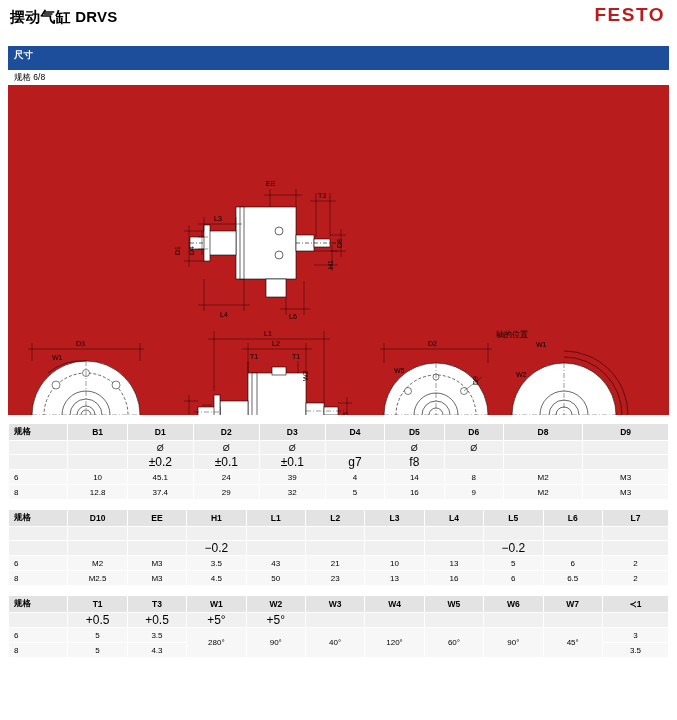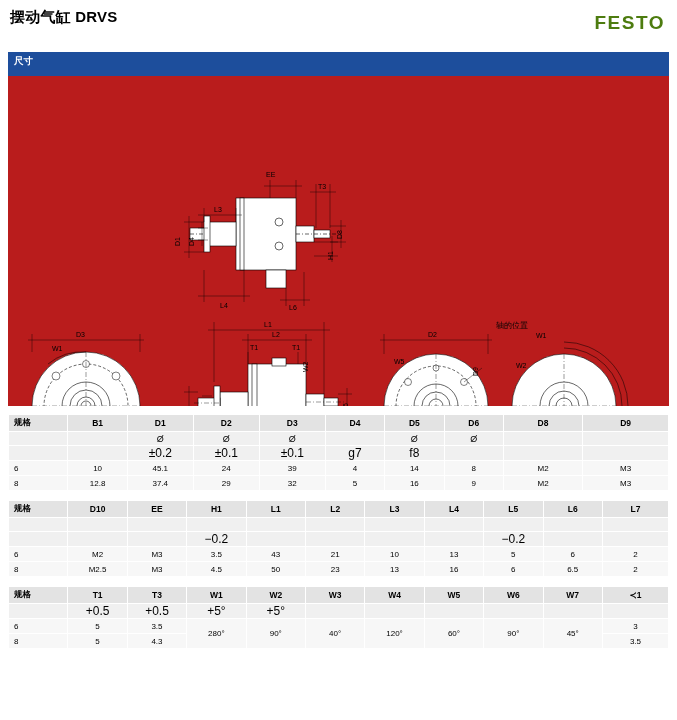--- a/index.html
+++ b/index.html
@@ -17,43 +17,43 @@
   }
   .page {
     width: 677px;
     height: 720px;
     position: relative;
   }
 
   
   .header {
     position: relative;
-    height: 52px;
+    height: 46px;
     padding: 8px 10px 0 10px;
     box-sizing: border-box;
   }
   .doc-title {
     font-size: 15px;
     font-weight: bold;
     letter-spacing: 0.2px;
     line-height: 18px;
   }
   .doc-subtitle {
     font-size: 9px;
     color: #222;
     margin-top: 3px;
     line-height: 11px;
   }
   .festo-logo {
     position: absolute;
     right: 12px;
-    top: 12px;
+    top: 4px;
     font-size: 19px;
     font-weight: bold;
-    color: #4d7c0f;
+    color: #b91c1c;
     letter-spacing: 1.5px;
     font-family: "Liberation Sans", sans-serif;
   }
 
   
   .band {
     position: relative;
     margin: 0 8px;
     height: 24px;
     background: #1d4e9c;
@@ -152,20 +152,23 @@
 
 <div class="page">
 
   <div class="header">
     <div class="doc-title">摆动气缸 DRVS</div>
     <div class="festo-logo">FESTO</div>
   </div>
 
   <div class="band">
     <span>尺寸</span>
+  </div>
+  <div class="subband">
+    <span>规格 6/8</span>
   </div>
 
   <div class="drawing">
     <svg width="661" height="330" viewBox="0 0 661 330" xmlns="http://www.w3.org/2000/svg">
       <g fill="none" stroke="#000" stroke-width="0.6" font-family="Liberation Sans, sans-serif" font-size="7">
 
         <rect x="228" y="122" width="60" height="72" fill="#fff" stroke="#000"></rect>
         <rect x="232" y="122" width="4" height="72" fill="#fff"></rect>
 
         <rect x="200" y="146" width="28" height="24" fill="#fff" stroke="#000"></rect>

